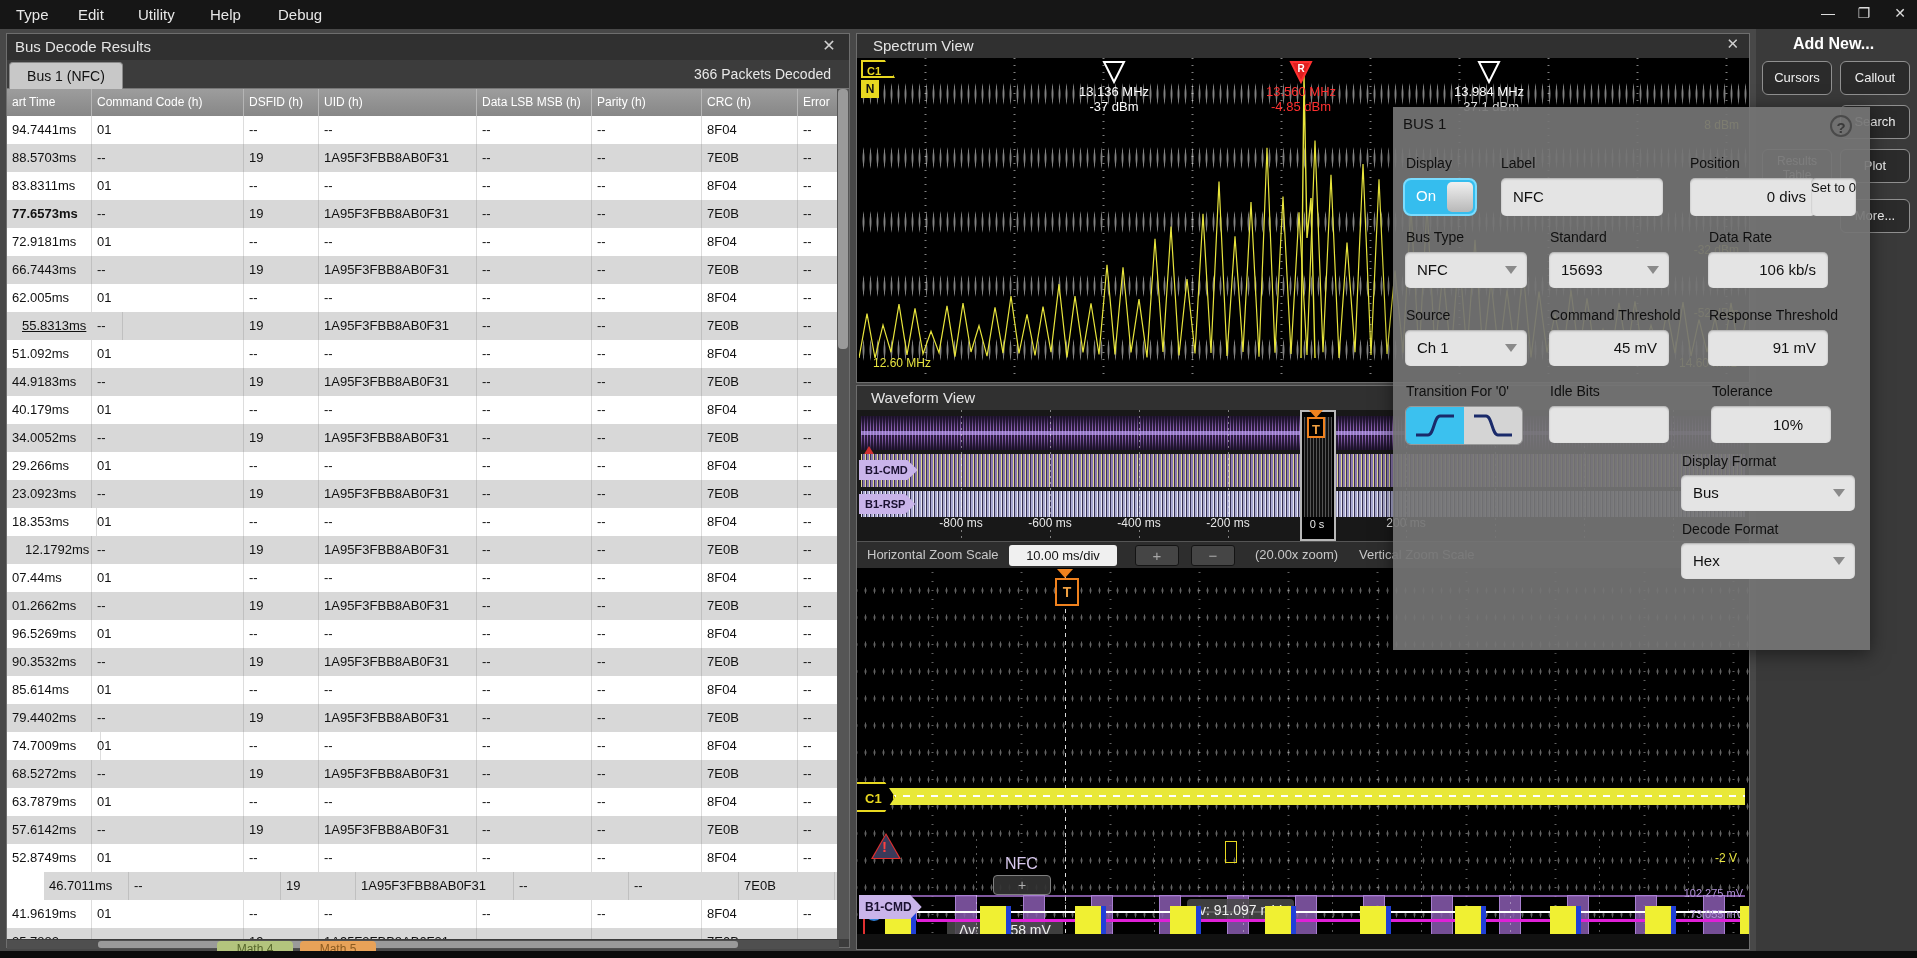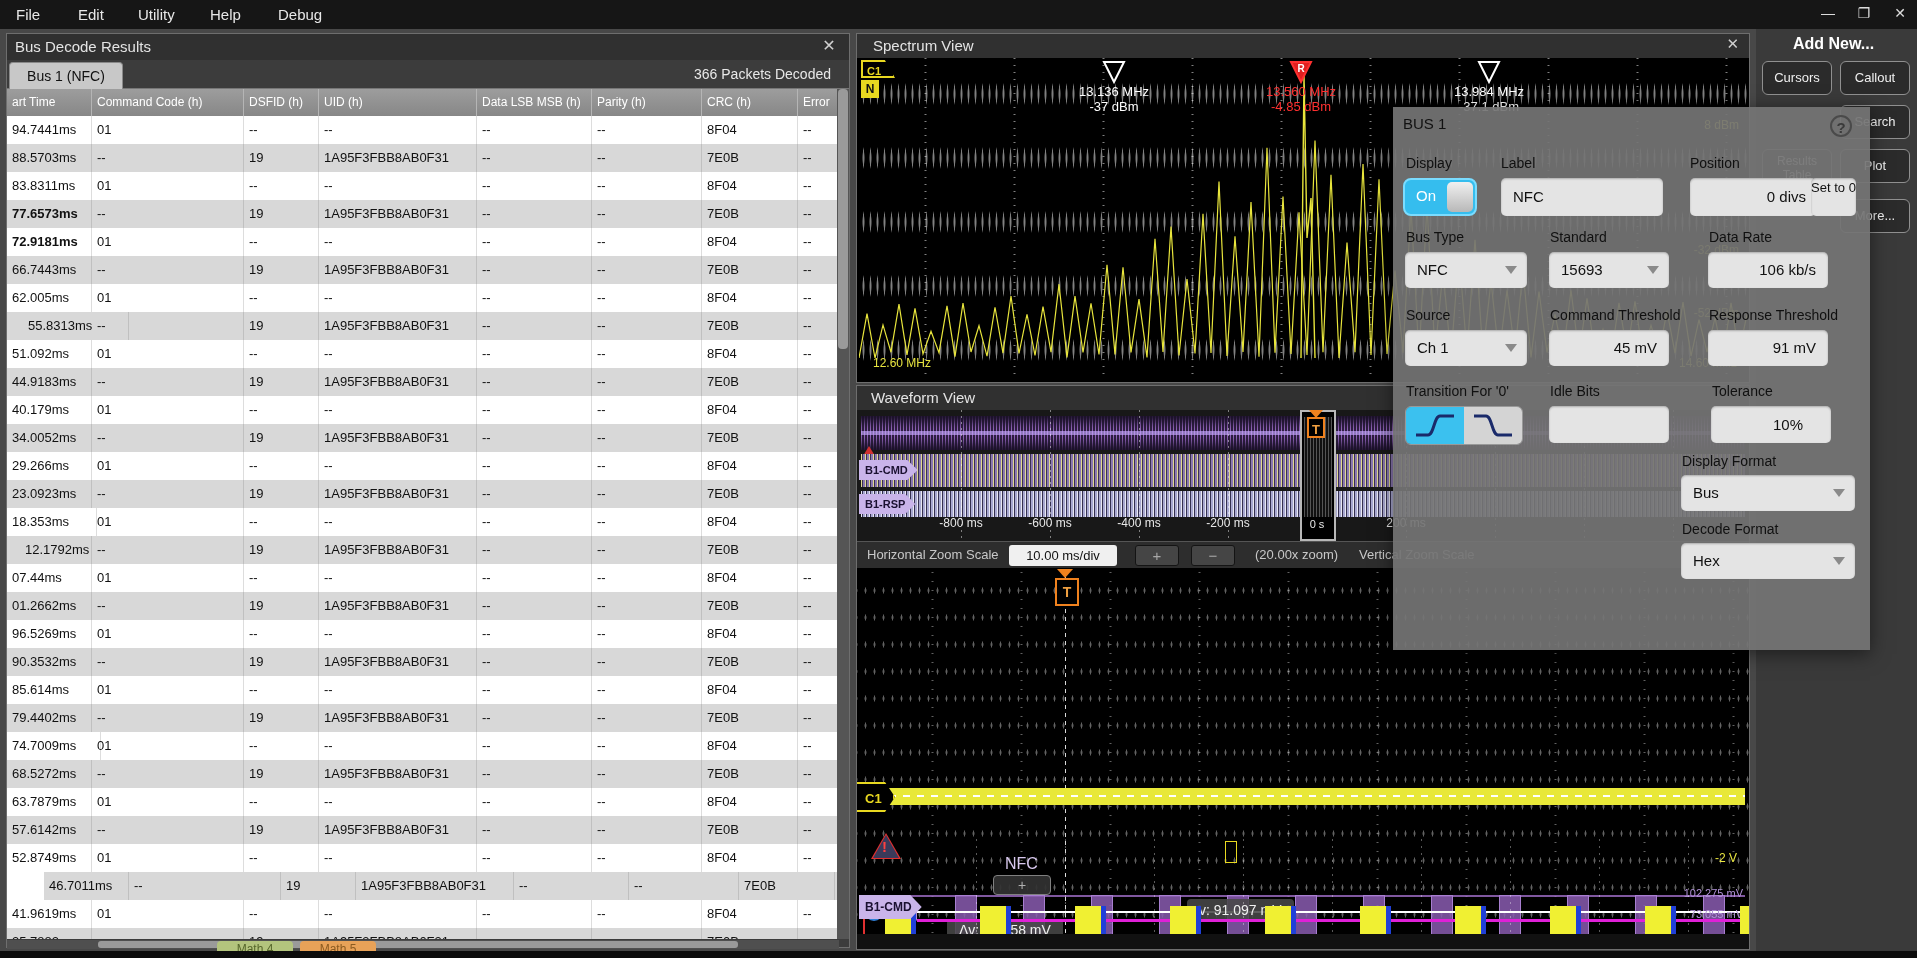--- a/index.html
+++ b/index.html
@@ -101,21 +101,21 @@
   #trans-group{position:absolute;left:12px;top:299px;width:116px;height:37px;border:1px solid #999;border-radius:6px;overflow:hidden;}
   .trans-btn{position:absolute;top:0;width:58px;height:37px;}
   #trans-rise{left:0;background:#3bc1ef;}
   #trans-fall{left:58px;background:#d4d4d4;}
 </style>
 </head>
 <body>
 <div id="screen">
 
 <div id="menubar">
-  <div class="menu-item" style="left:16px">File</div>
+  <div class="menu-item" style="left:16px">Type</div>
   <div class="menu-item" style="left:78px">Edit</div>
   <div class="menu-item" style="left:138px">Utility</div>
   <div class="menu-item" style="left:210px">Help</div>
   <div class="menu-item" style="left:278px">Debug</div>
   <div class="winctl" style="left:1818px">—</div>
   <div class="winctl" style="left:1854px">❐</div>
   <div class="winctl" style="left:1890px">✕</div>
 </div>
 
 <div id="busdecode">
@@ -173,21 +173,21 @@
             <div class="tcell" style="left: 0px; width: 85px; font-weight: bold;">77.6573ms</div>
             <div class="tcell" style="left: 85px; width: 152px;">--</div>
             <div class="tcell" style="left: 237px; width: 75px;">19</div>
             <div class="tcell" style="left: 312px; width: 158px;">1A95F3FBB8AB0F31</div>
             <div class="tcell" style="left: 470px; width: 115px;">--</div>
             <div class="tcell" style="left: 585px; width: 110px;">--</div>
             <div class="tcell" style="left: 695px; width: 96px;">7E0B</div>
             <div class="tcell" style="left: 791px; width: 41px;">--</div>
           </div>
           <div class="trow odd" style="top: 139px;">
-            <div class="tcell" style="left: 0px; width: 85px; font-weight: bold;">72.9181ms</div>
+            <div class="tcell" style="left: 0px; width: 85px;">72.9181ms</div>
             <div class="tcell" style="left: 85px; width: 152px;">01</div>
             <div class="tcell" style="left: 237px; width: 75px;">--</div>
             <div class="tcell" style="left: 312px; width: 158px;">--</div>
             <div class="tcell" style="left: 470px; width: 115px;">--</div>
             <div class="tcell" style="left: 585px; width: 110px;">--</div>
             <div class="tcell" style="left: 695px; width: 96px;">8F04</div>
             <div class="tcell" style="left: 791px; width: 41px;">--</div>
           </div>
           <div class="trow even" style="top: 167px;">
             <div class="tcell" style="left: 0px; width: 85px;">66.7443ms</div>
@@ -203,21 +203,21 @@
             <div class="tcell" style="left: 0px; width: 85px;">62.005ms</div>
             <div class="tcell" style="left: 85px; width: 152px;">01</div>
             <div class="tcell" style="left: 237px; width: 75px;">--</div>
             <div class="tcell" style="left: 312px; width: 158px;">--</div>
             <div class="tcell" style="left: 470px; width: 115px;">--</div>
             <div class="tcell" style="left: 585px; width: 110px;">--</div>
             <div class="tcell" style="left: 695px; width: 96px;">8F04</div>
             <div class="tcell" style="left: 791px; width: 41px;">--</div>
           </div>
           <div class="trow even" style="top: 223px;">
-            <div class="tcell" style="left: 16px; width: 106px;">55.8313ms</div>
+            <div class="tcell" style="left: 10px; width: 106px; text-decoration: underline;">55.8313ms</div>
             <div class="tcell" style="left: 85px; width: 152px;">--</div>
             <div class="tcell" style="left: 237px; width: 75px;">19</div>
             <div class="tcell" style="left: 312px; width: 158px;">1A95F3FBB8AB0F31</div>
             <div class="tcell" style="left: 470px; width: 115px;">--</div>
             <div class="tcell" style="left: 585px; width: 110px;">--</div>
             <div class="tcell" style="left: 695px; width: 96px;">7E0B</div>
             <div class="tcell" style="left: 791px; width: 41px;">--</div>
           </div>
           <div class="trow odd" style="top: 251px;">
             <div class="tcell" style="left: 0px; width: 85px;">51.092ms</div>

